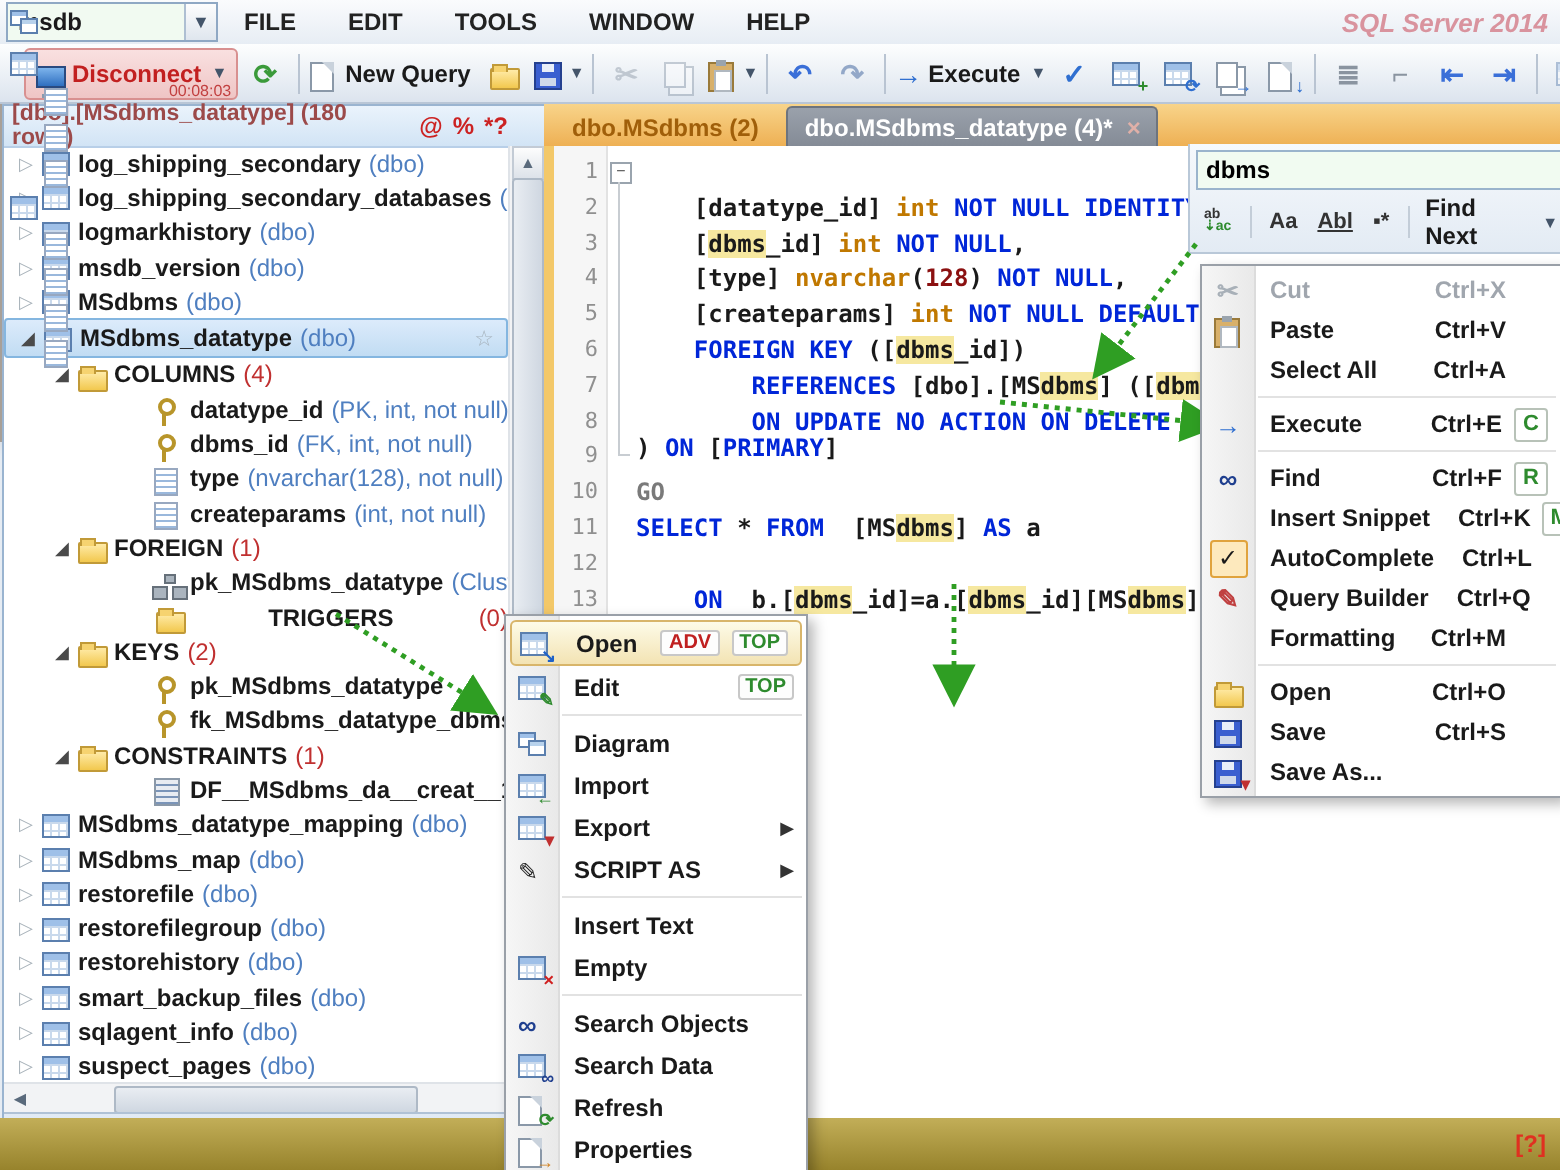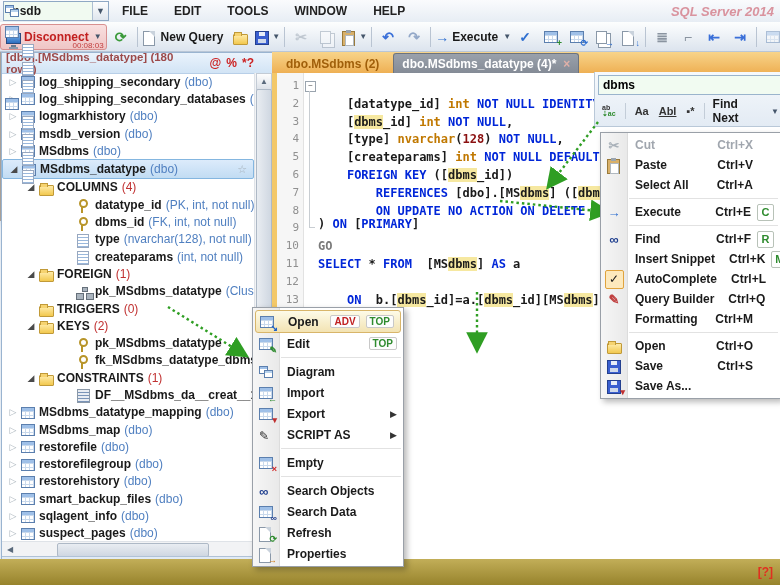--- a/index.html
+++ b/index.html
@@ -21,21 +21,21 @@
   
   #toolbar{left:0;top:22px;width:780px;height:29px;background:linear-gradient(#fdfefe,#dce4ee);
            border-bottom:1px solid #b9c6d6;display:flex;align-items:center;overflow:hidden;}
   .tsep{width:1px;height:20px;background:#b9c4d2;margin:0 3px;flex:none;}
   .tbtn{height:24px;min-width:24px;display:flex;align-items:center;justify-content:center;
         border-radius:3px;margin:0 1px;flex:none;position:relative;}
   .tbtn .lbl{margin:0 3px;font-weight:bold;}
   .tbtn .glyph{font-size:14px;line-height:1;}
   .tbtn .arr{font-size:8px;color:#44556a;margin-left:2px;}
   .tbtn.dis{opacity:.45;}
-  #disconnect{background:linear-gradient(#f9e0e0,#efc5c5);border:1px solid #d89090;padding:0 4px;height:24px;margin-left:0;}
+  #disconnect{background:linear-gradient(#f9e0e0,#efc5c5);border:1px solid #d89090;padding:0 4px;height:24px;margin-left:12px;}
   #disconnect .lbl{color:#c22020;}
   #disconnect .timer{position:absolute;right:2px;bottom:-1px;font-size:8px;color:#c24040;font-weight:normal;}
 
   
   .mi{display:inline-block;position:relative;width:16px;height:16px;flex:none;}
   .mi .badge{position:absolute;right:-3px;bottom:-3px;font-size:9px;font-weight:bold;line-height:1;}
   .cs{position:absolute;left:1px;top:2px;}
   .ic-table{width:12px;height:10px;border:1px solid #5b7fae;background:
       linear-gradient(#9fc0e8 0 3px,rgba(0,0,0,0) 3px),
       repeating-linear-gradient(to right,rgba(0,0,0,0) 0 3px,#c9d9ec 3px 4px),
@@ -430,21 +430,21 @@
           <span class="cnt">(1)</span>
         </div>
         <div class="trow" style="padding-left: 60px;">
           <span class="expander"></span>
           <span class="mi">
             <span class="cs ic-index"></span>
           </span>
           <span class="name">pk_MSdbms_datatype</span>
           <span class="sfx">(Clustered)</span>
         </div>
-        <div class="trow" style="padding-left: 22px;">
+        <div class="trow" style="padding-left: 22px; justify-content: space-between;">
           <span class="expander"></span>
           <span class="mi">
             <span class="cs ic-folder"></span>
           </span>
           <span class="name">TRIGGERS</span>
           <span class="cnt">(0)</span>
         </div>
         <div class="trow" style="padding-left: 22px;">
           <span class="expander open">◢</span>
           <span class="mi">
@@ -787,20 +787,24 @@
         <span class="icell">
           <span class="mi">
             <span class="cs ic-pen">✎</span>
           </span>
         </span>
         <span class="mlabel">SCRIPT AS</span>
         <span class="sub">▶</span>
       </div>
       <div class="msep"></div>
       <div class="mrow" style="height: 21px;">
+        <span class="icell"></span>
+        <span class="mlabel">Insert Text</span>
+      </div>
+      <div class="mrow" style="height: 21px;">
         <span class="icell">
           <span class="mi">
             <span class="cs ic-table"></span>
             <span class="badge" style="color: rgb(208, 32, 32);">×</span>
           </span>
         </span>
         <span class="mlabel">Empty</span>
       </div>
       <div class="msep"></div>
       <div class="mrow" style="height: 21px;">

